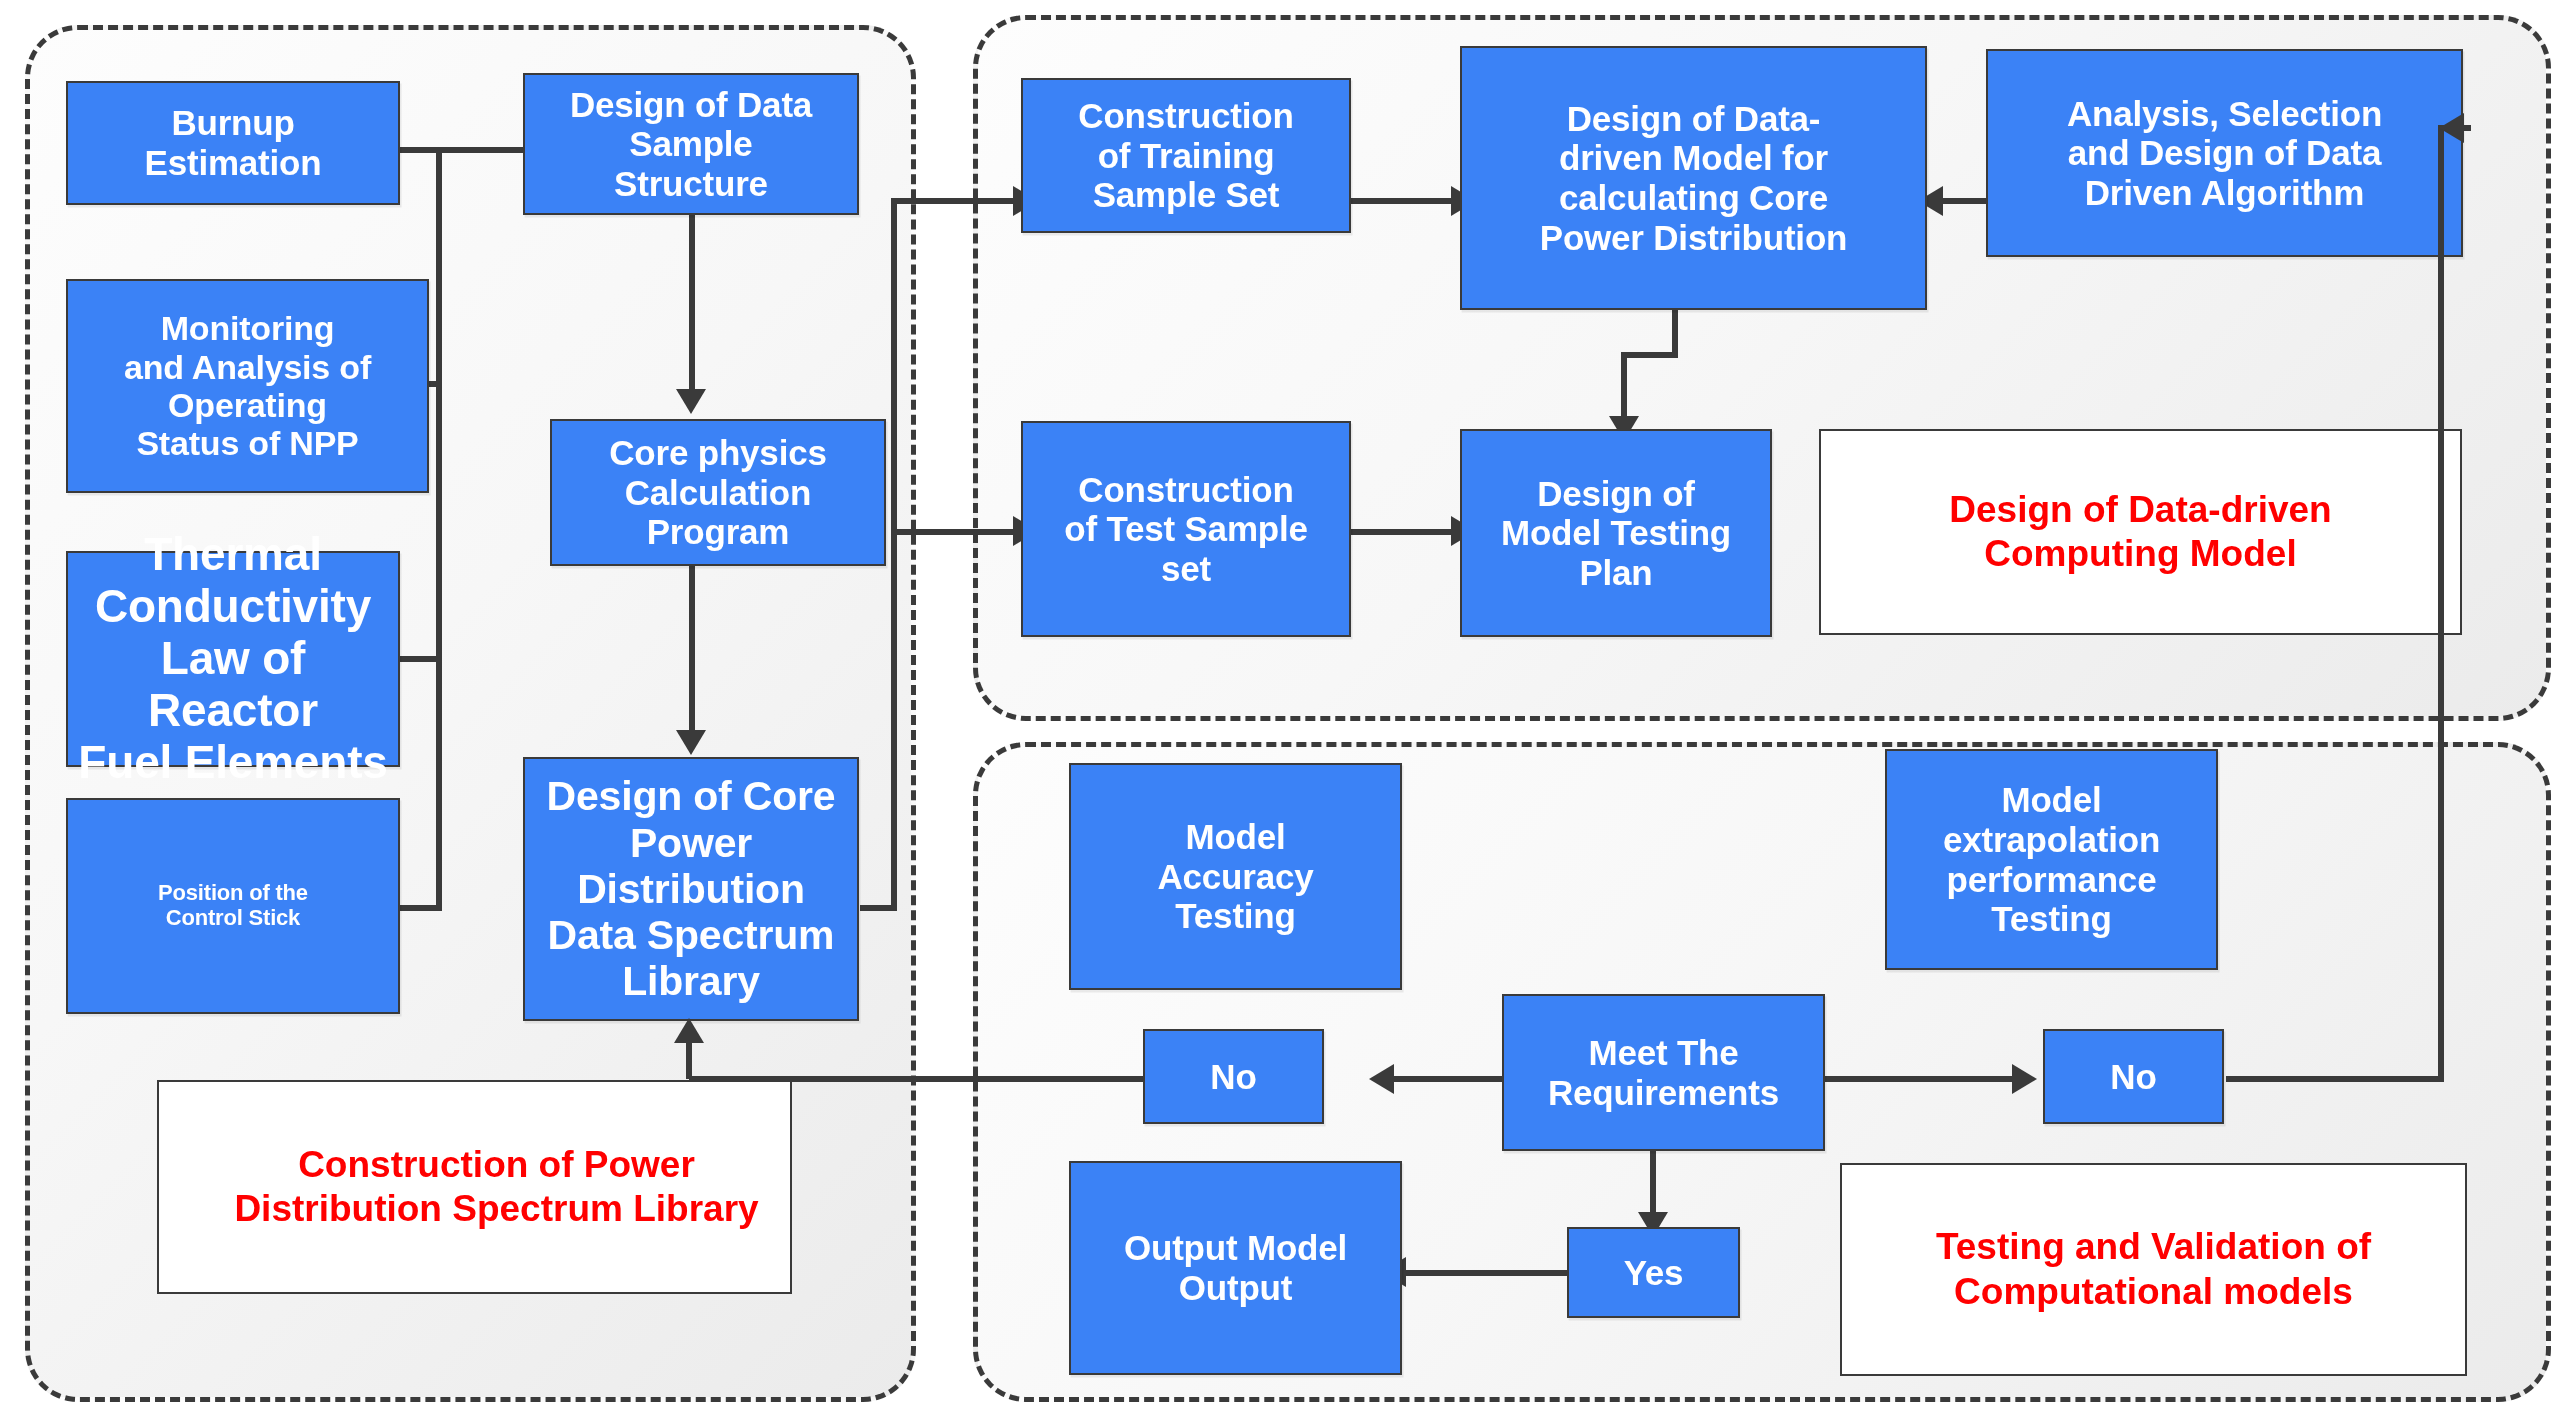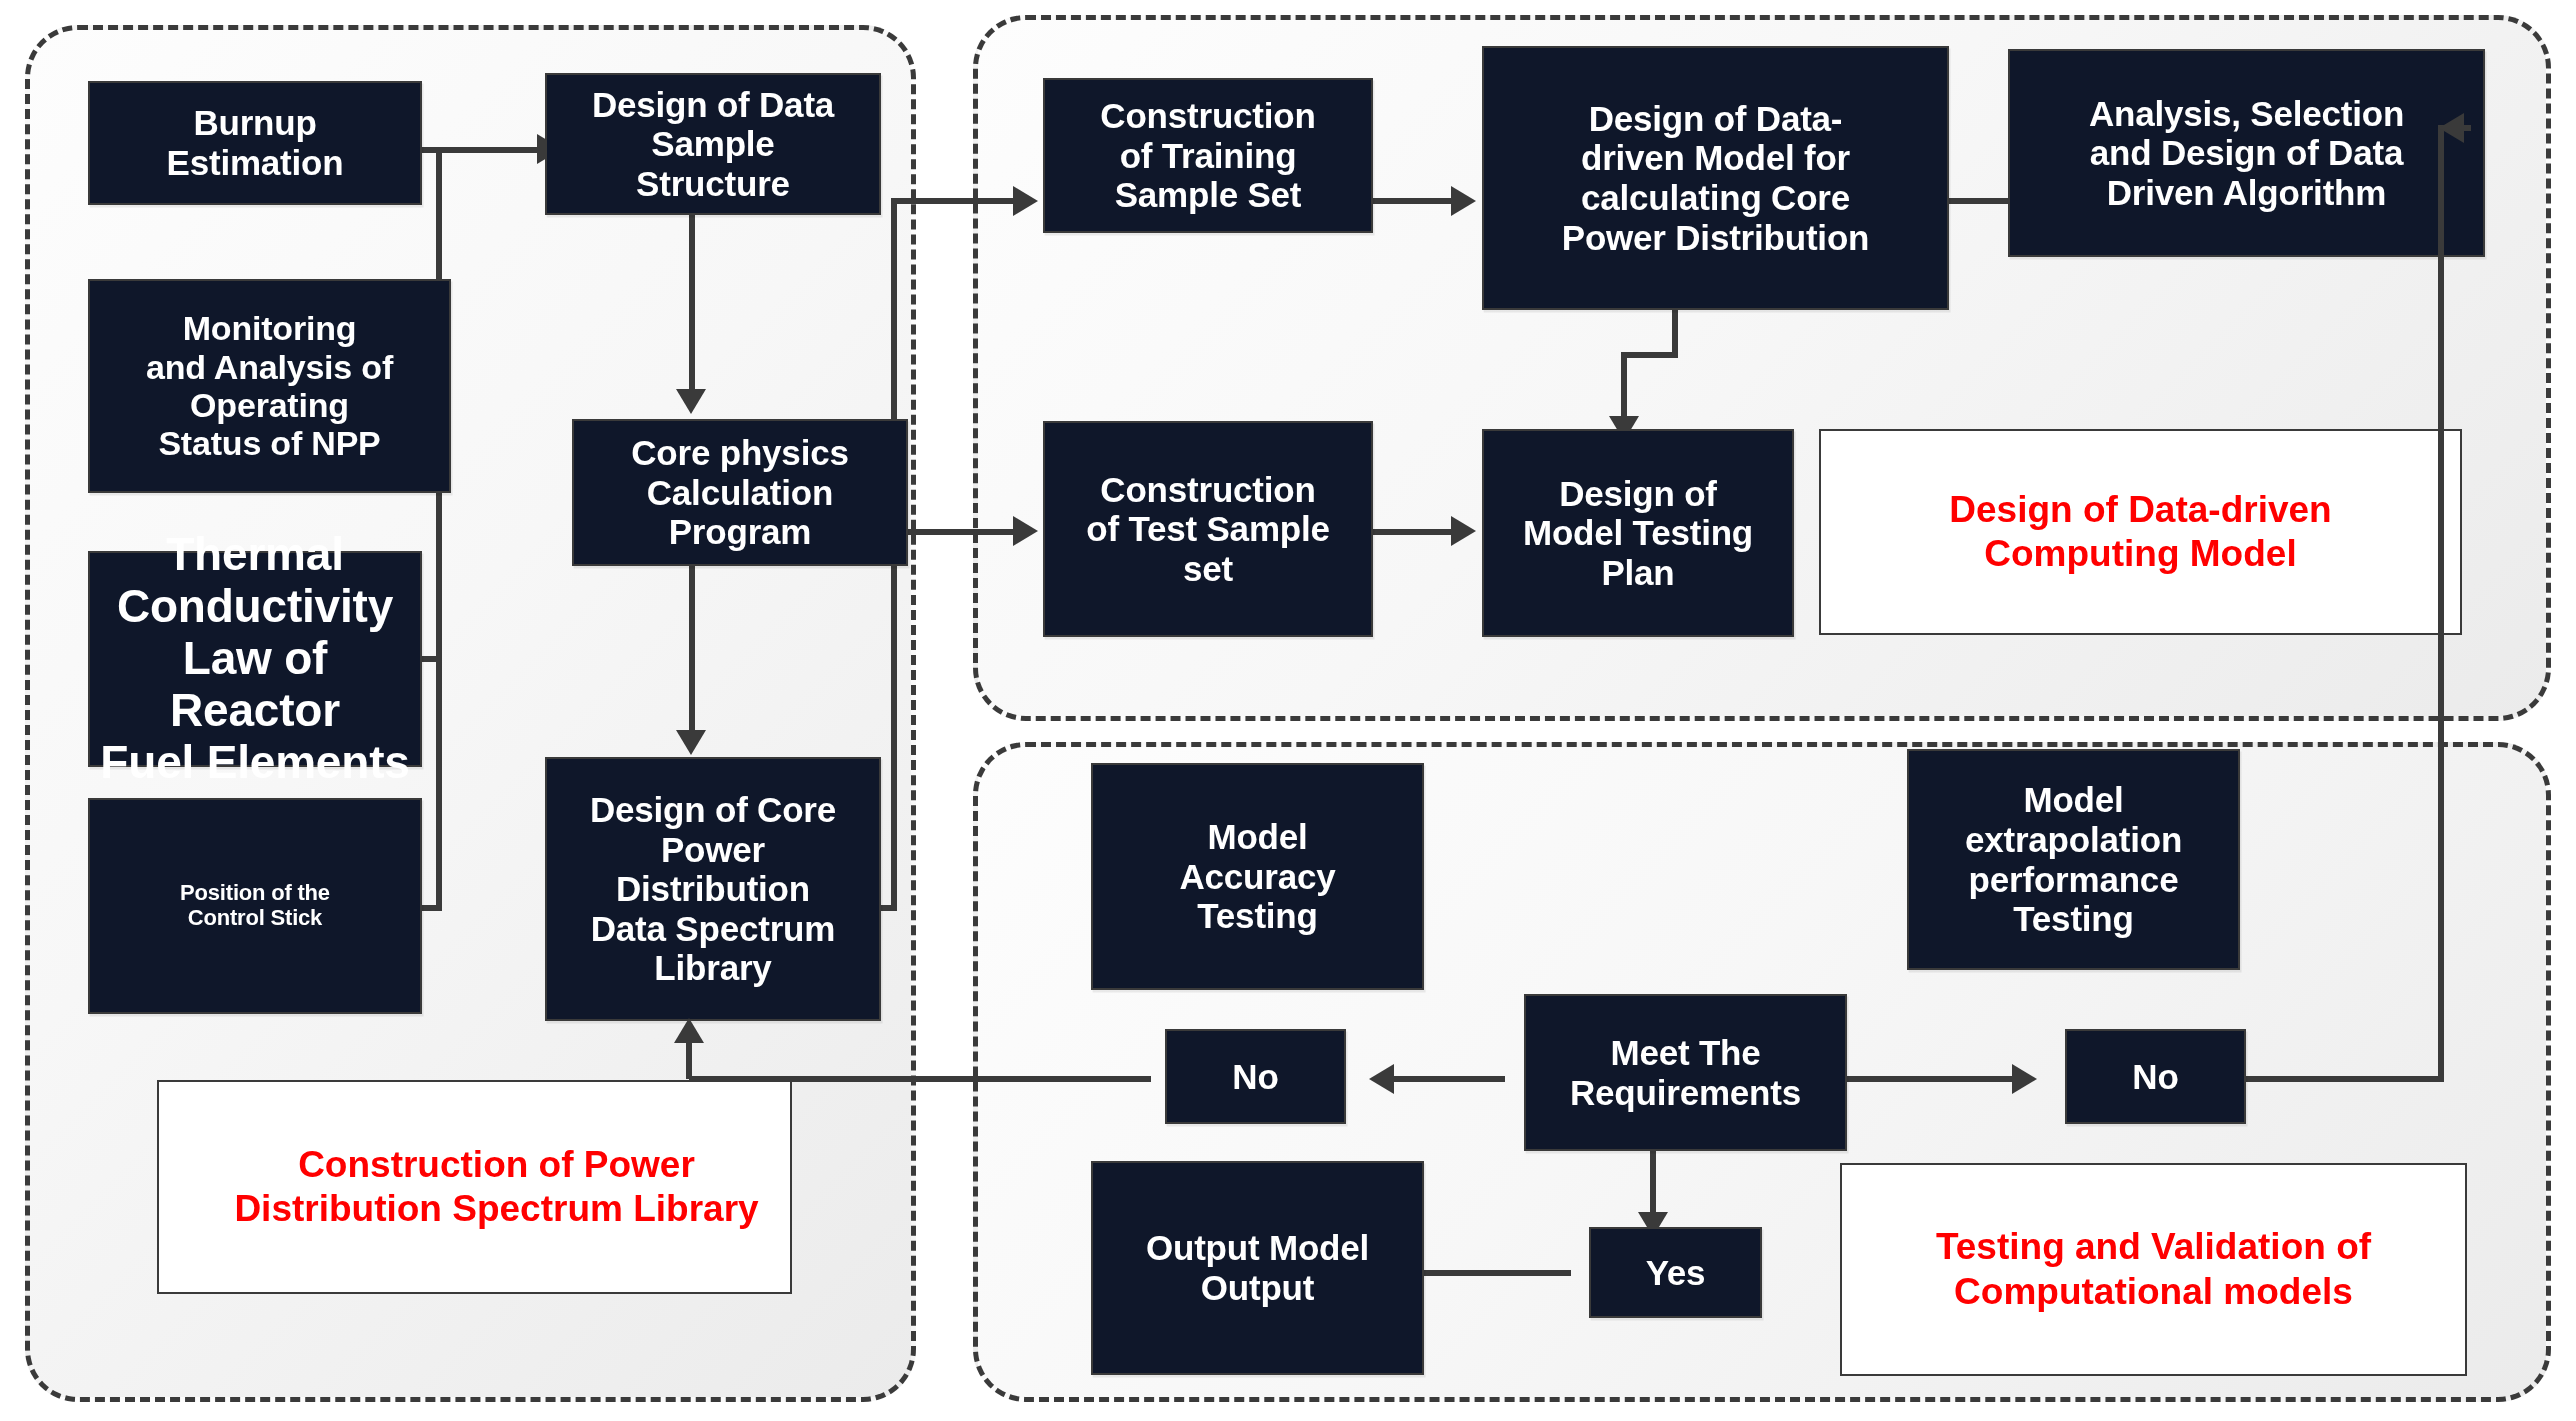--- a/index.html
+++ b/index.html
@@ -15,34 +15,33 @@
     position:absolute;
     border:5.8px dashed #3a3a3a;
     border-radius:53px;
     background:linear-gradient(135deg,#fdfdfd 0%,#f7f7f7 45%,#ebebeb 100%);
     box-sizing:border-box;
   }
   
   .node{
     position:absolute;
     box-sizing:border-box;
-    background:#0f172a;
+    background:#3b82f6;
     border:2.5px solid #3a3a3a;
     color:#ffffff;
     font-weight:bold;
     display:flex;
     align-items:center;
     justify-content:center;
     text-align:center;
     line-height:1.13;
     letter-spacing:-0.2px;
     padding:3px 5px;
     box-shadow:1.6px 2.5px 0 rgba(0,0,0,0.07);
     white-space:pre-line;
-    margin-left:22px;
   }
   
   .caption{
     position:absolute;
     box-sizing:border-box;
     background:#ffffff;
     border:2.5px solid #3a3a3a;
     color:#ff0000;
     font-weight:bold;
     display:flex;
@@ -113,21 +112,21 @@
 Control Stick</div>
 
   <div class="node" style="left:523px;top:73px;width:336px;height:142px;font-size:35px;">Design of Data
 Sample
 Structure</div>
 
   <div class="node" style="left:550px;top:419px;width:336px;height:147px;font-size:35px;">Core physics
 Calculation
 Program</div>
 
-  <div class="node" style="left:523px;top:757px;width:336px;height:264px;font-size:35px;">Design of Core
+  <div class="node" style="left:523px;top:757px;width:336px;height:264px;font-size:41px;">Design of Core
 Power
 Distribution
 Data Spectrum
 Library</div>
 
   <div class="caption" style="left:157px;top:1080px;width:635px;height:214px;font-size:37px;padding-left:44px;">Construction of Power
 Distribution Spectrum Library</div>
 
   <div class="hline" style="left:1351px;top:198px;width:107px;"></div>
   <div class="arrow right" style="left:1451px;top:186px;"></div>

